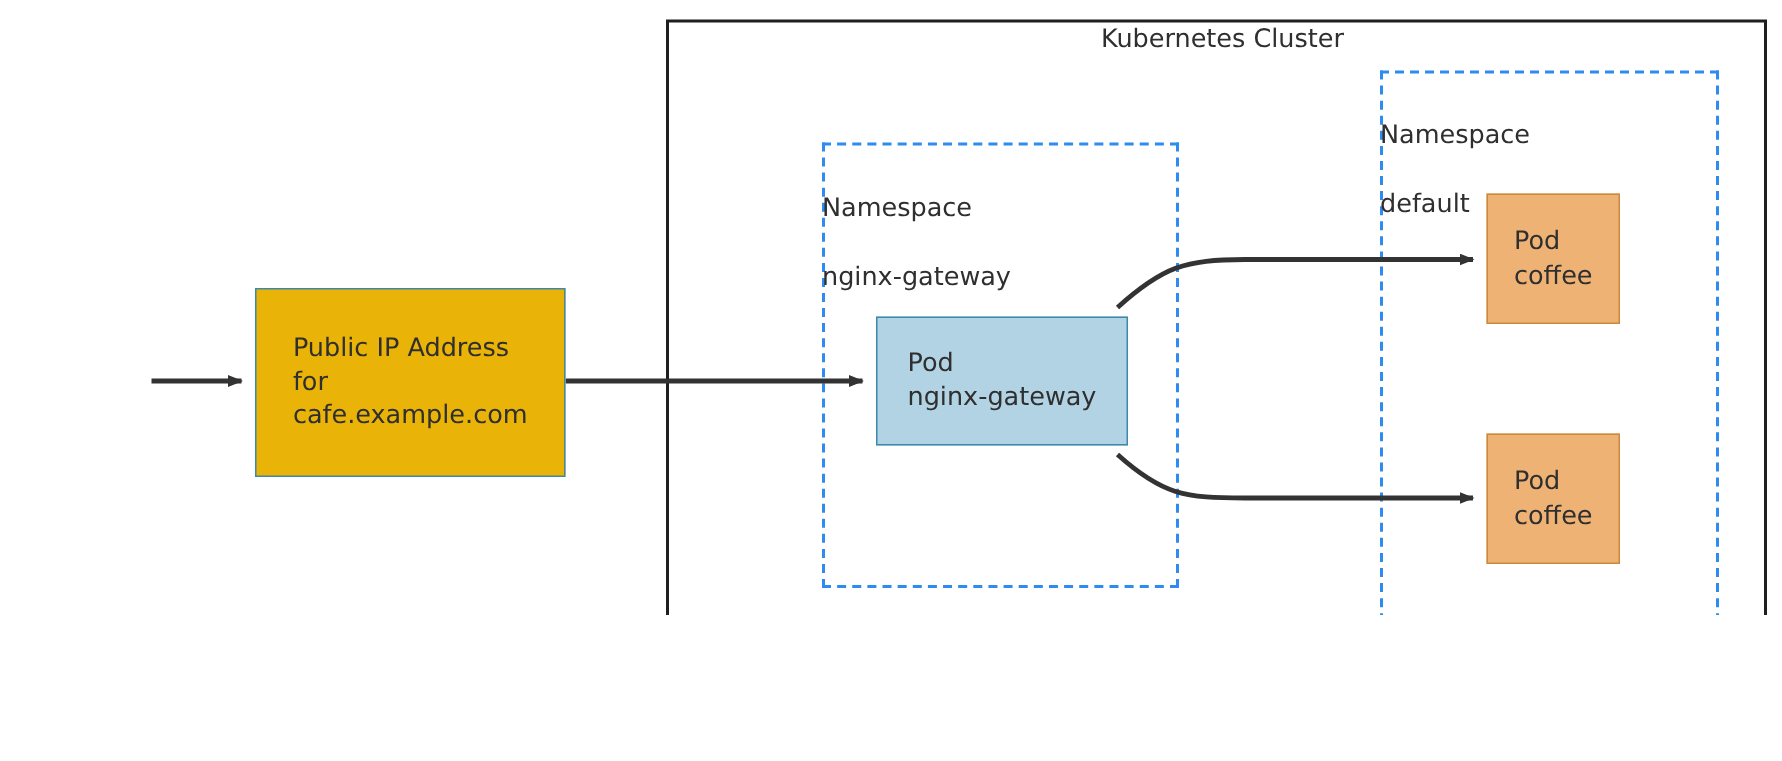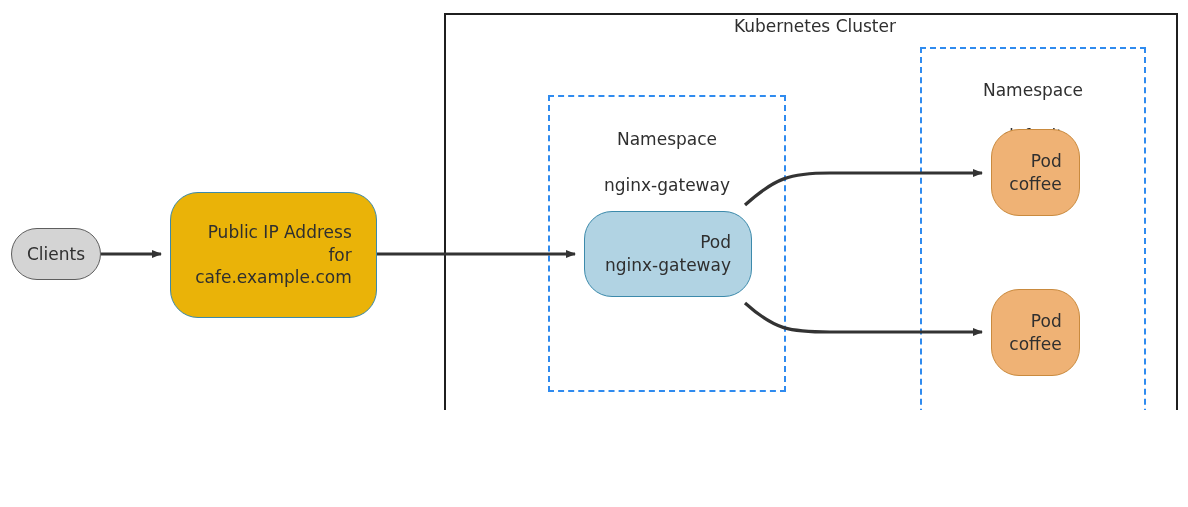--- a/index.html
+++ b/index.html
@@ -22,26 +22,25 @@
     width: 1188px;
     height: 507px;
     pointer-events: none;
   }
   .node {
     position: absolute;
     box-sizing: border-box;
     display: flex;
     align-items: center;
     justify-content: center;
-    text-align: right;
+    text-align: left;
     color: #2f2f2f;
     font-size: 17px;
     line-height: 1.35;
     white-space: pre-line;
-    border-radius: 28px;
   }
   .cluster-box {
     position: absolute;
     box-sizing: border-box;
     border: 2px solid #1f1f1f;
     background: transparent;
   }
   .cluster-title {
     position: absolute;
     color: #2f2f2f;
@@ -52,21 +51,21 @@
   .ns-box {
     position: absolute;
     box-sizing: border-box;
     border: 2px dashed #2f8bef;
     background: transparent;
   }
   .ns-title {
     position: absolute;
     color: #2f2f2f;
     font-size: 17px;
-    text-align: center;
+    text-align: left;
     line-height: 1.35;
     white-space: pre-line;
   }
   .clients-node {
     left: 11px;
     top: 228px;
     width: 90px;
     height: 52px;
     background: #d4d4d4;
     border: 1.5px solid #5e5e5e;
@@ -124,21 +123,20 @@
       </marker>
     </defs>
     <g stroke="#333333" stroke-width="3.2" fill="none" stroke-linecap="butt">
       <path d="M101,254 L161,254" marker-end="url(#arrowhead)"></path>
       <path d="M377,254 L575,254" marker-end="url(#arrowhead)"></path>
       <path d="M745,205 C775,178 790,173 830,173 L982,173" marker-end="url(#arrowhead)"></path>
       <path d="M745,303 C775,330 790,332 830,332 L982,332" marker-end="url(#arrowhead)"></path>
     </g>
   </svg>
 
-  <div class="node clients-node">Clients</div>
 
   <div class="node publicip-node">Public IP Address
 for
 cafe.example.com</div>
 
   <div class="node gateway-pod-node">Pod
 nginx-gateway</div>
 
   <div class="node coffee-pod-node coffee-pod-1">Pod
 coffee</div>

